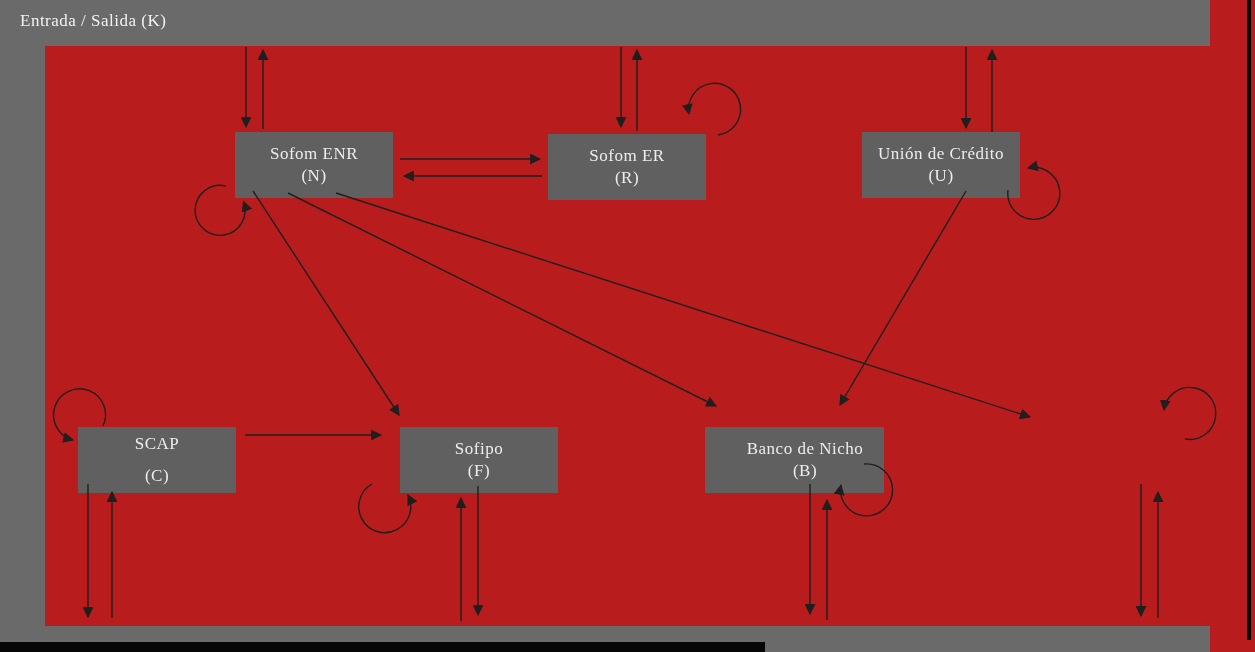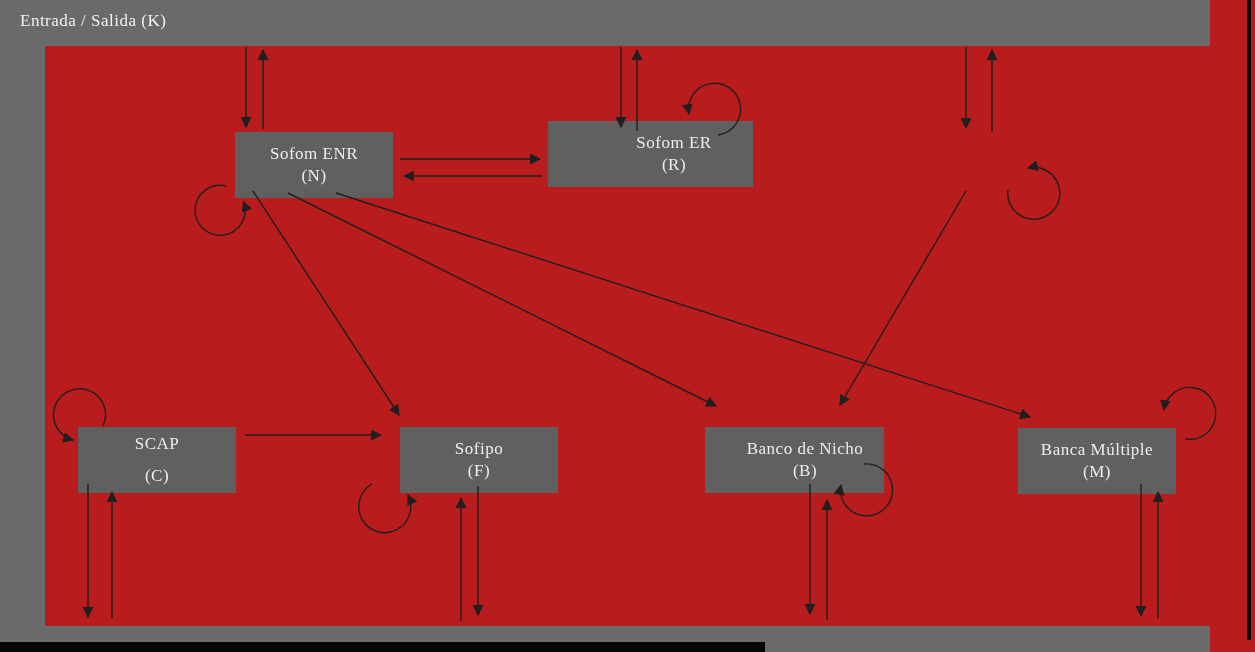--- a/index.html
+++ b/index.html
@@ -15,21 +15,21 @@
   .line-black-right{position:absolute;left:1247px;top:0;width:4px;height:640px;background:#060606;}
   .header-title{
     position:absolute;left:20px;top:11px;color:#f2f2f2;font-size:17px;letter-spacing:.5px;
   }
   .node{
     position:absolute;width:158px;height:66px;background:#606060;color:#ededed;
     display:flex;flex-direction:column;align-items:center;justify-content:center;
     font-size:17px;line-height:1.3;text-align:right;letter-spacing:.5px;
   }
   .node-n{left:235px;top:132px;}
-  .node-r{left:548px;top:121px;padding-left:47px;}
+  .node-r{left:548px;top:134px;}
   .node-u{left:862px;top:132px;}
   .node-c{left:78px;top:427px;gap:10px;}
   .node-f{left:400px;top:427px;}
   .node-b{left:705px;top:427px;padding-left:21px;}
   .node-m{left:1018px;top:428px;}
   svg.overlay{position:absolute;left:0;top:0;pointer-events:none;}
   .edge{stroke:#1f1f1f;stroke-width:1.4;fill:none;}
 </style>
 </head>
 <body>
@@ -45,35 +45,35 @@
   <div class="header-title">Entrada / Salida (K)</div>
 
   <div class="node node-n">
     <span>Sofom ENR</span>
     <span>(N)</span>
   </div>
   <div class="node node-r">
     <span>Sofom ER</span>
     <span>(R)</span>
   </div>
+  <div class="node node-u">
+    <span>Unión de Crédito</span>
+    <span>(U)</span>
+  </div>
   <div class="node node-c">
     <span>SCAP</span>
     <span>(C)</span>
   </div>
   <div class="node node-f">
     <span>Sofipo</span>
     <span>(F)</span>
   </div>
   <div class="node node-b">
     <span>Banco de Nicho</span>
     <span>(B)</span>
-  </div>
-  <div class="node node-m">
-    <span>Banca Múltiple</span>
-    <span>(M)</span>
   </div>
 
   <svg class="overlay" width="1255" height="652" viewBox="0 0 1255 652">
     <defs>
       <marker id="ah" viewBox="0 0 10 10" refX="9" refY="5" markerWidth="11" markerHeight="11" markerUnits="userSpaceOnUse" orient="auto">
         <path d="M0,0 L10,5 L0,10 z" fill="#1f1f1f"></path>
       </marker>
     </defs>
 
     <line class="edge" x1="246" y1="47" x2="246" y2="127" marker-end="url(#ah)"></line>

